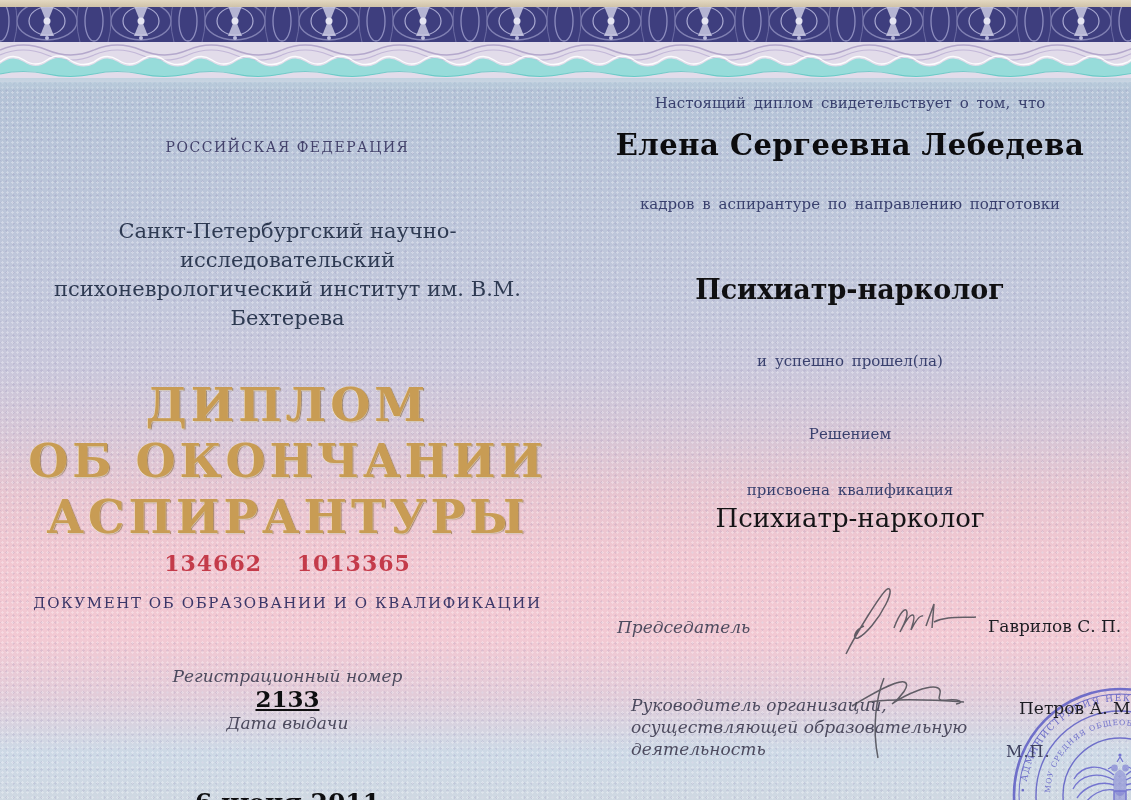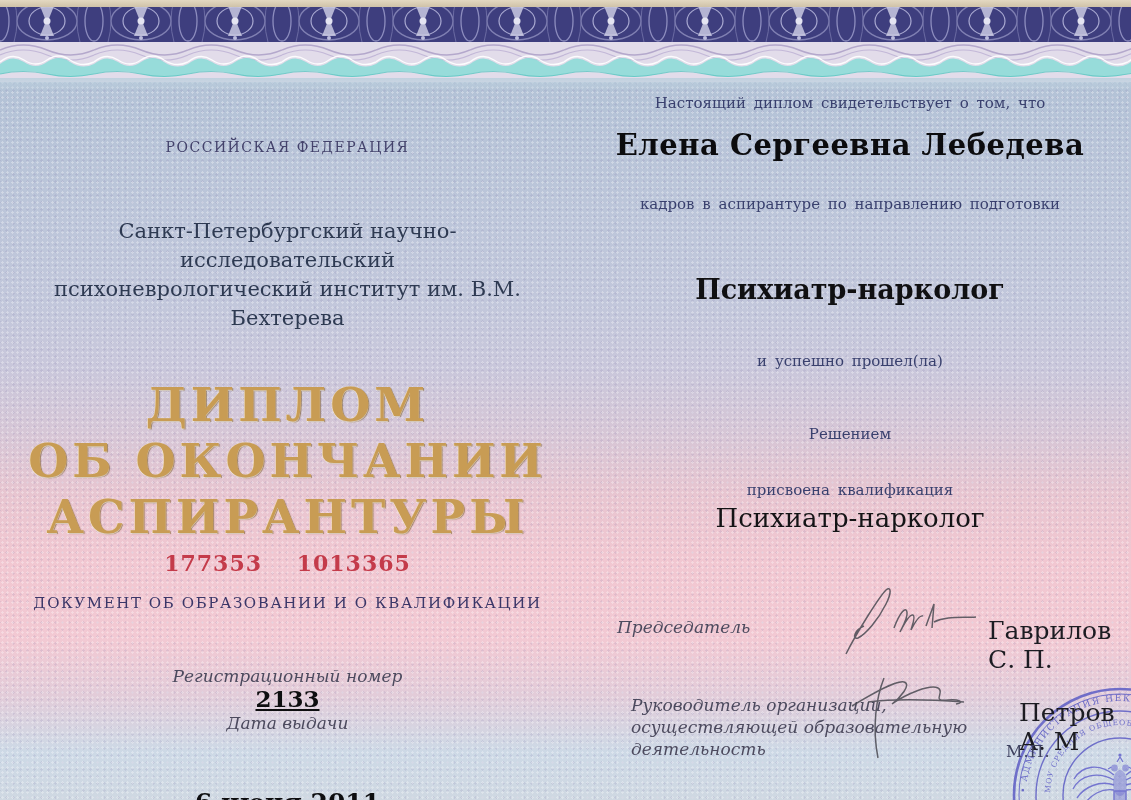--- a/index.html
+++ b/index.html
@@ -28,21 +28,21 @@
     text-shadow:0 1px 0 rgba(255,255,255,.55), 1px 1px 1px rgba(122,88,34,.65), -0.5px -0.5px 0 rgba(244,224,180,.8);
   }
   .serials{font-size:22px; font-weight:bold; color:#c43b4a; letter-spacing:1px; word-spacing:26px;}
   .doc-type{font-size:15px; letter-spacing:1.6px; color:#3a3668;}
   .it-label{font-style:italic; font-size:17px; color:#4c4a5e;}
   .bold-val{font-weight:bold; color:#0e0e10;text-decoration:underline;}
   .stmt{font-size:15px; word-spacing:3px; color:#39406e;}
   .holder{font-size:29px; font-weight:bold; color:#0c0c0e; letter-spacing:.5px;}
   .big-bold{font-size:27px; font-weight:bold; color:#101012;}
   .big-reg{font-size:26px; color:#141416;}
-  .sig-name{font-size:25px; color:#1c1c22;}
+  .sig-name{font-size:17px; color:#1c1c22;text-align:right;}
   .mp{font-size:16px; color:#3e415f; letter-spacing:1px;}
   svg{display:block;}
 </style>
 </head>
 <body>
 
 <div class="page">
 
   <svg class="abs" style="left:0;top:0;" width="1131" height="92" viewBox="0 0 1131 92">
     <defs>
@@ -85,21 +85,21 @@
     <div>психоневрологический институт им. В.М. Бехтерева</div>
   </div>
 
   <div class="abs ctr lt-col gold-title" style="top:377px;">
     <div>ДИПЛОМ</div>
     <div>ОБ ОКОНЧАНИИ</div>
     <div>АСПИРАНТУРЫ</div>
   </div>
 
   <div class="abs ctr lt-col serials" style="top:550px;">
-    <span>177353</span>
+    <span>134662</span>
     <span> </span>
     <span>1013365</span>
   </div>
 
   <div class="abs ctr lt-col doc-type" style="top:594px;">ДОКУМЕНТ ОБ ОБРАЗОВАНИИ И О КВАЛИФИКАЦИИ</div>
 
   <div class="abs ctr lt-col it-label" style="top:666px;">Регистрационный номер</div>
   <div class="abs ctr lt-col bold-val" style="top:685px;font-size:23px;">2133</div>
   <div class="abs ctr lt-col it-label" style="top:713px;">Дата выдачи</div>
   <div class="abs ctr lt-col bold-val" style="top:740px;font-size:25px;margin-top:48px;">6 июня 2011</div>

